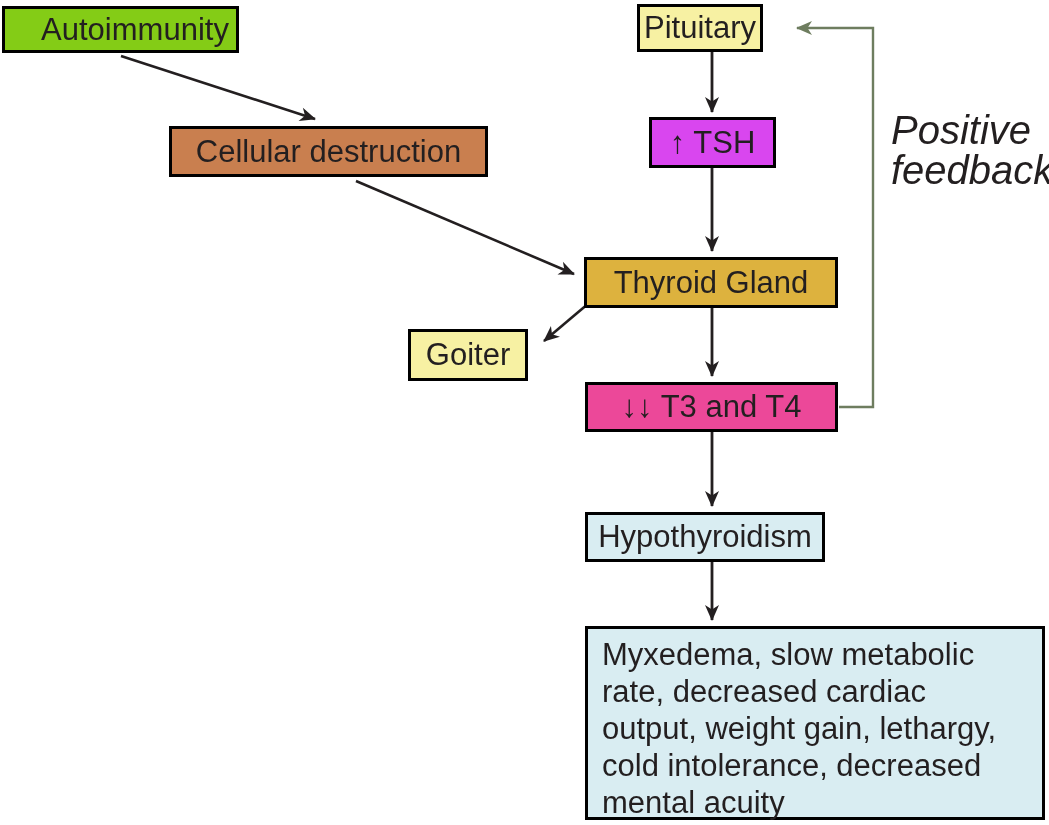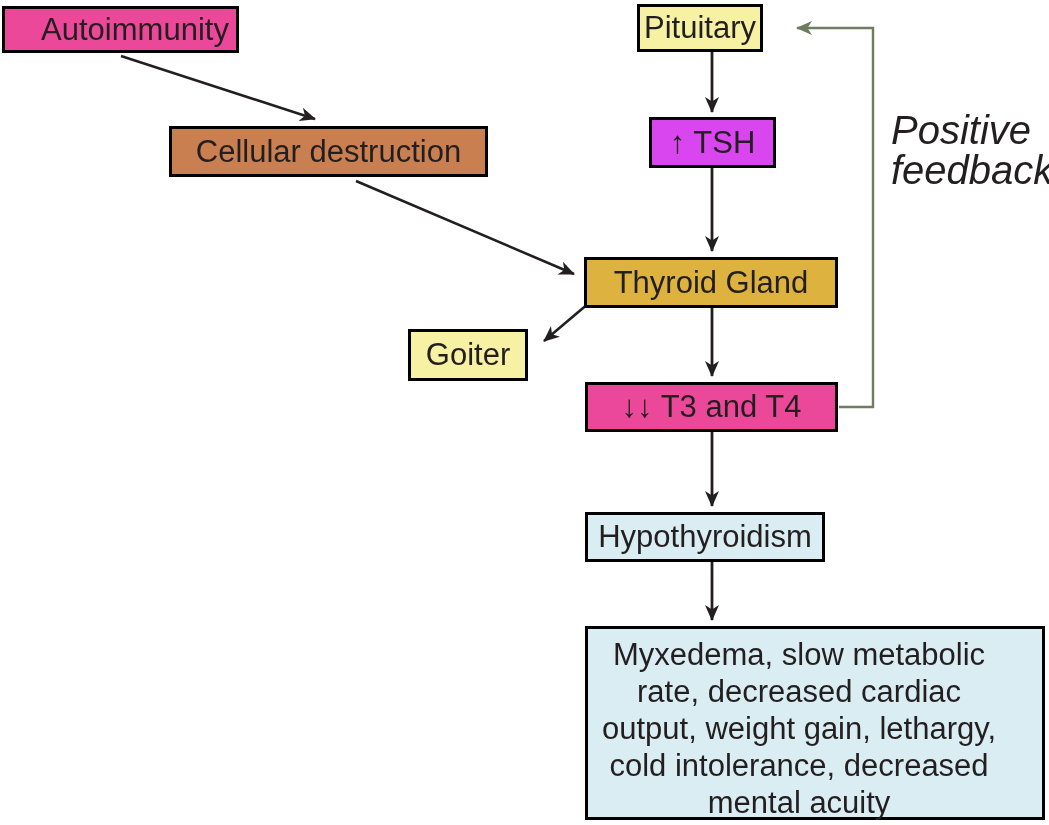--- a/index.html
+++ b/index.html
@@ -29,21 +29,21 @@
   .node-thyroid        {left:584px; top:257px; width:254px; height:51px;}
   .node-goiter         {left:408px; top:329px; width:120px; height:52px;}
   .node-t3t4           {left:585px; top:382px; width:253px; height:50px;}
   .node-hypothyroidism {left:585px; top:512px; width:240px; height:50px;}
   .node-effects{
     left:585px; top:626px; width:460px; height:194px;
     align-items:flex-start; justify-content:flex-start;
     padding:7px 14px;
     white-space:pre-line;
     line-height:37px;
-    text-align:center;
+    text-align:left;
   }
   .annotation-feedback{
     position:absolute;
     left:891px; top:110px;
     font-size:40px;
     font-style:italic;
     line-height:40px;
     white-space:pre-line;
     color:#231f20;
   }
@@ -69,21 +69,21 @@
     <line x1="356" y1="181" x2="574" y2="274" stroke="#231f20" stroke-width="2.6" marker-end="url(#ah-black)"></line>
     <line x1="589" y1="303" x2="544" y2="341" stroke="#231f20" stroke-width="2.6" marker-end="url(#ah-black)"></line>
 
     <line x1="712" y1="52" x2="712" y2="112" stroke="#231f20" stroke-width="2.8" marker-end="url(#ah-black)"></line>
     <line x1="712" y1="168" x2="712" y2="251" stroke="#231f20" stroke-width="2.8" marker-end="url(#ah-black)"></line>
     <line x1="712" y1="308" x2="712" y2="376" stroke="#231f20" stroke-width="2.8" marker-end="url(#ah-black)"></line>
     <line x1="712" y1="432" x2="712" y2="506" stroke="#231f20" stroke-width="2.8" marker-end="url(#ah-black)"></line>
     <line x1="712" y1="562" x2="712" y2="620" stroke="#231f20" stroke-width="2.8" marker-end="url(#ah-black)"></line>
   </svg>
 
-  <div class="node node-autoimmunity" style="background: #ec4899; padding-left: 29px;">
+  <div class="node node-autoimmunity" style="background: #84cc16; padding-left: 29px;">
     <span>Autoimmunity</span>
   </div>
 
   <div class="node node-cellular" style="background: rgb(201, 127, 79);">
     <span>Cellular destruction</span>
   </div>
 
   <div class="node node-pituitary" style="background: rgb(247, 241, 163);">
     <span>Pituitary</span>
   </div>

